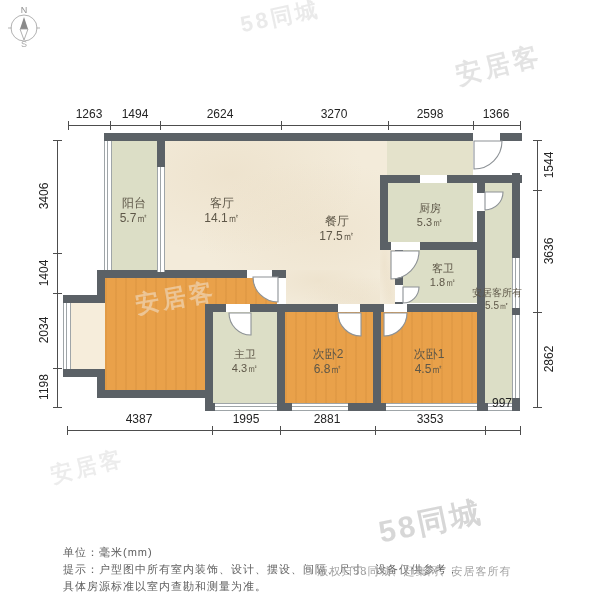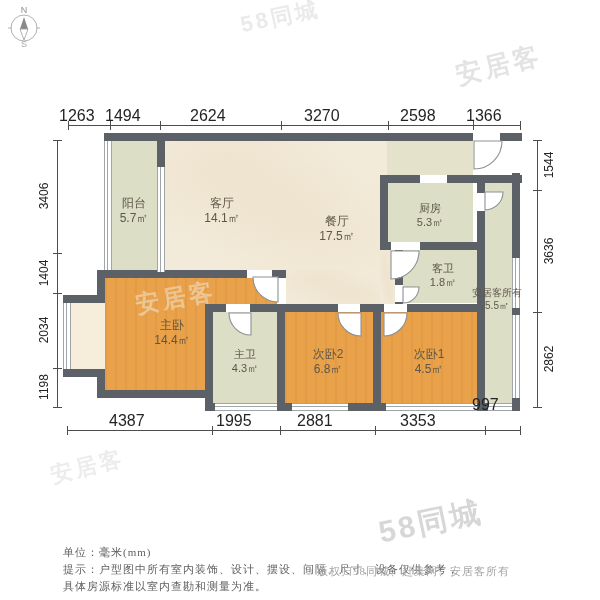--- a/index.html
+++ b/index.html
@@ -11,25 +11,25 @@
   .green2{background:#e4e2cb;}
   .wood{background:#e9a14a;background-image:repeating-linear-gradient(90deg,rgba(140,80,15,.08) 0 2px,transparent 2px 10px);}
   .baycream{background:#f6eddb;}
   .w{position:absolute;background:#5b6166;}
   .gap{position:absolute;background:#fff;}
   .winh{position:absolute;height:8px;background:linear-gradient(to bottom,#9fa5a8 0 1px,#fff 1px 3px,#9fa5a8 3px 4px,#fff 4px 7px,#9fa5a8 7px 8px);}
   .winv{position:absolute;width:8px;background:linear-gradient(to right,#9fa5a8 0 1px,#fff 1px 3px,#9fa5a8 3px 4px,#fff 4px 7px,#9fa5a8 7px 8px);}
   .roomlbl{position:absolute;text-align:center;color:#5e5748;font-size:12px;line-height:15px;z-index:20;}
   .roomlbl.sm{font-size:11px;line-height:14px;}
   .roomlbl.xs{font-size:10px;line-height:13px;white-space:nowrap;}
-  .dimt{position:absolute;width:60px;font-size:16px;color:#242424;z-index:5;}
+  .dimt{position:absolute;width:60px;text-align:center;font-size:12px;color:#242424;z-index:5;}
   .dimr{position:absolute;width:70px;height:14px;text-align:center;font-size:12px;color:#242424;transform:rotate(-90deg);z-index:5;}
   .line,.tick{position:absolute;background:#4d4d4d;z-index:5;}
   .wm{position:absolute;letter-spacing:3px;z-index:40;pointer-events:none;font-weight:bold;}
-  .ft{position:absolute;font-size:11px;color:#606060;letter-spacing:1px;z-index:6;font-family:Liberation Serif, serif;}
+  .ft{position:absolute;font-size:11px;color:#606060;letter-spacing:1px;z-index:6;}
   svg{position:absolute;left:0;top:0;z-index:25;pointer-events:none;}
 </style>
 </head>
 <body>
 
 <div id="stage">
 
   <div class="fl cream" style="left:164px;top:141px;width:223px;height:129px"></div>
   <div class="fl cream" style="left:286px;top:270px;width:109px;height:42px"></div>
   <div class="fl cream" style="left:380px;top:250px;width:15px;height:62px"></div>
@@ -140,24 +140,20 @@
     <div>5.3㎡</div>
   </div>
   <div class="roomlbl sm" style="left:413px;top:261px;width:60px">
     <div>客卫</div>
     <div>1.8㎡</div>
   </div>
   <div class="roomlbl xs" style="left:467px;top:286px;width:60px">
     <div>安居客所有</div>
     <div>5.5㎡</div>
   </div>
-  <div class="roomlbl" style="left:132px;top:318px;width:80px">
-    <div>主卧</div>
-    <div>14.4㎡</div>
-  </div>
   <div class="roomlbl sm" style="left:215px;top:347px;width:60px">
     <div>主卫</div>
     <div>4.3㎡</div>
   </div>
   <div class="roomlbl" style="left:288px;top:347px;width:80px">
     <div>次卧2</div>
     <div>6.8㎡</div>
   </div>
   <div class="roomlbl" style="left:389px;top:347px;width:80px">
     <div>次卧1</div>

